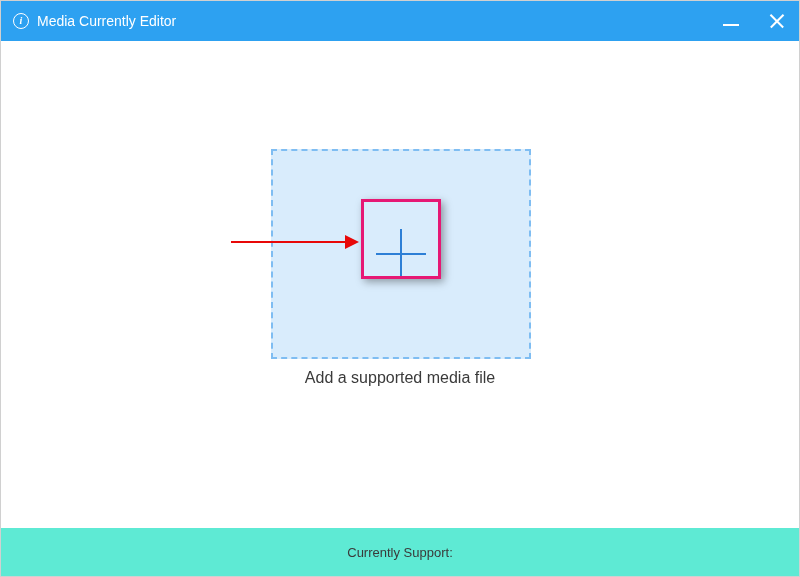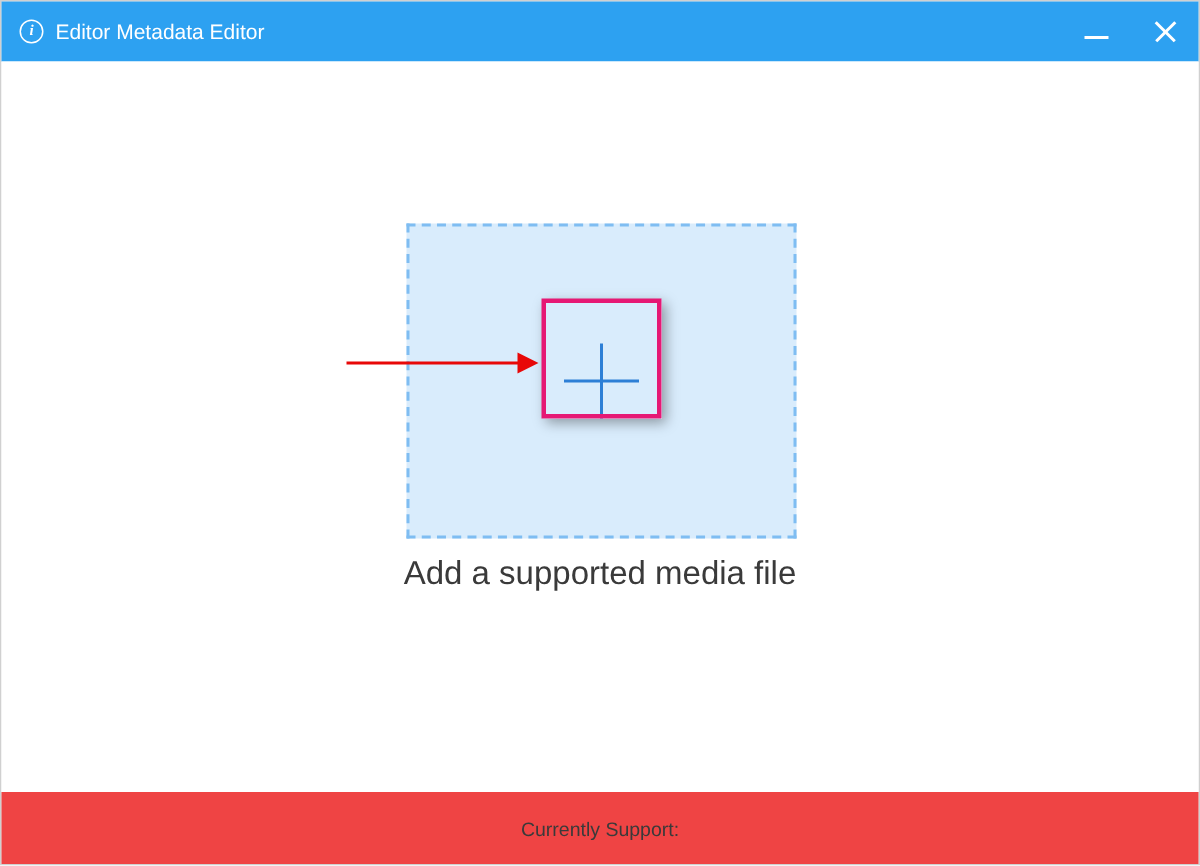--- a/index.html
+++ b/index.html
@@ -168,45 +168,45 @@
       height: 0;
       border-top: 7px solid transparent;
       border-bottom: 7px solid transparent;
       border-left: 14px solid #e80808;
     }
     .prompt-text {
       position: absolute;
       top: 328px;
       width: 100%;
       text-align: center;
-      font-size: 22px;
+      font-size: 16px;
       color: #3a3a3a;
     }
     .footer {
       height: 48px;
-      background: #ef4444;
+      background: #5eead4;
       display: flex;
       align-items: center;
       justify-content: center;
       font-size: 13px;
       color: #3a3a3a;
     }
     .footer-label {
       font-weight: 400;
     }
   </style>
 </head>
 <body>
 
 <div class="window">
 
   <div class="titlebar">
     <div class="titlebar-left">
       <div class="info-icon">i</div>
-      <div class="title-text">Editor Metadata Editor</div>
+      <div class="title-text">Media Currently Editor</div>
     </div>
     <div class="titlebar-right">
       <div class="min-btn"></div>
       <div class="close-btn"></div>
     </div>
   </div>
 
   <div class="main">
 
     <div class="dropzone">

